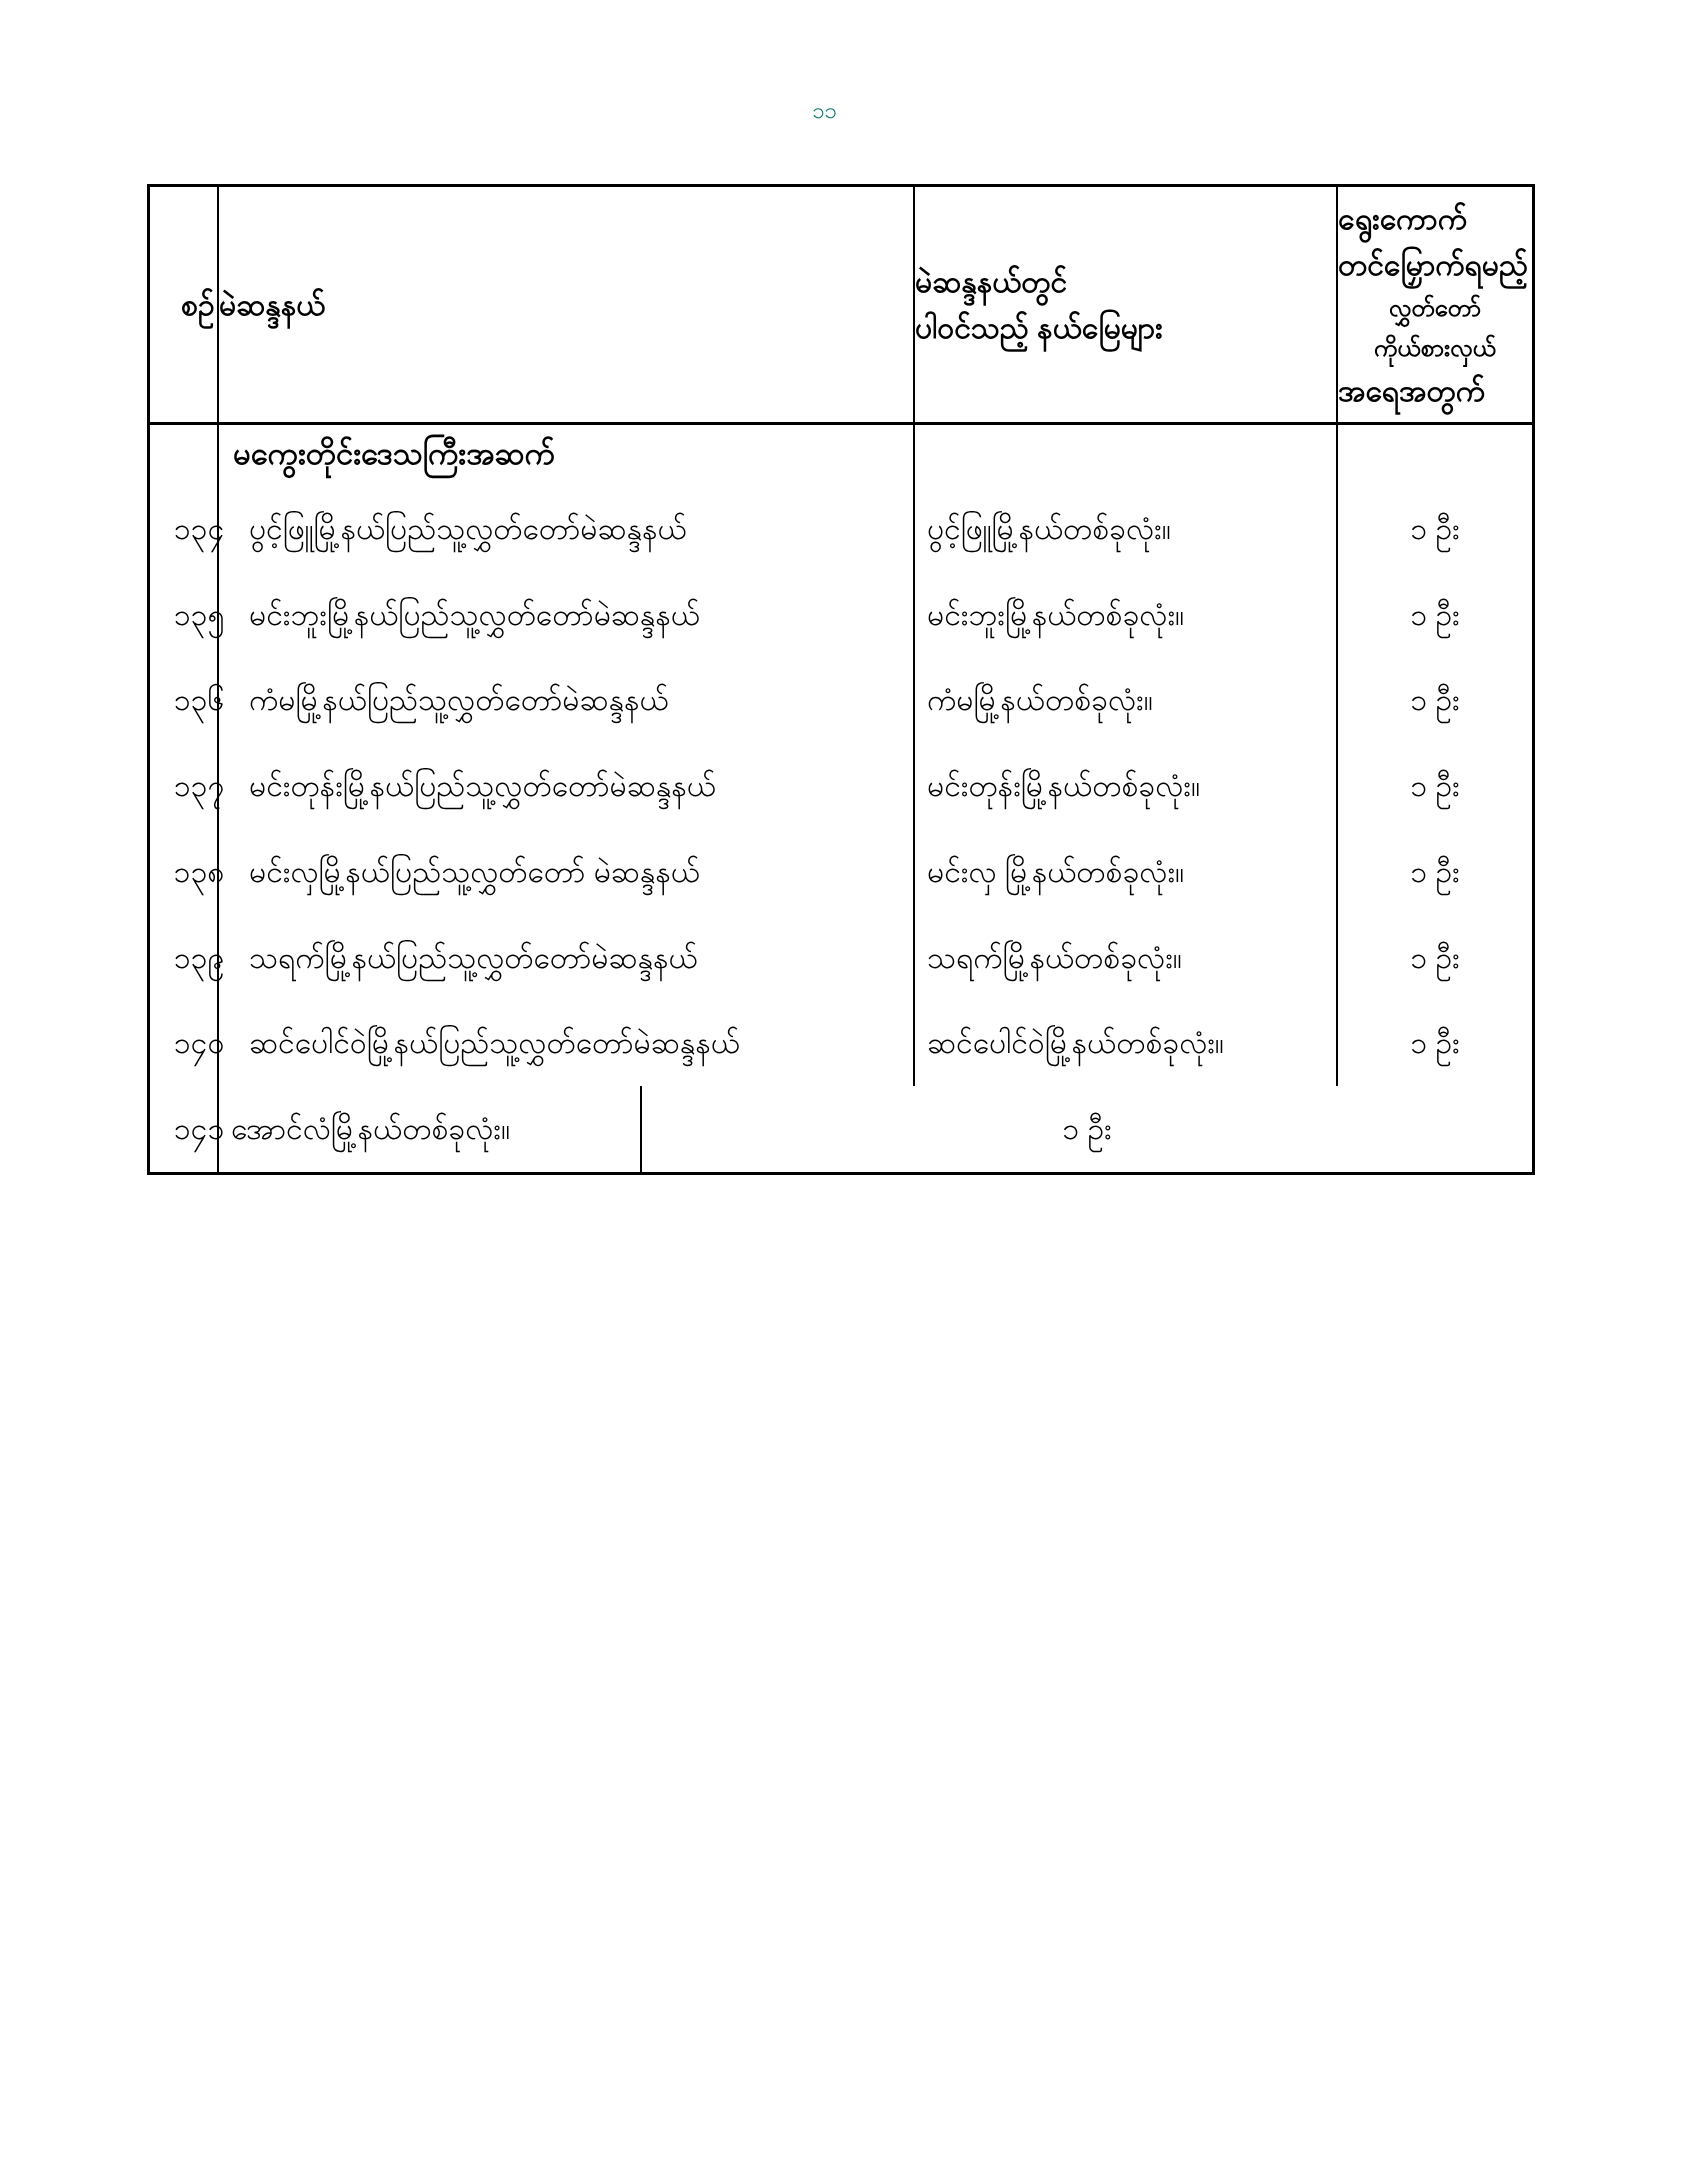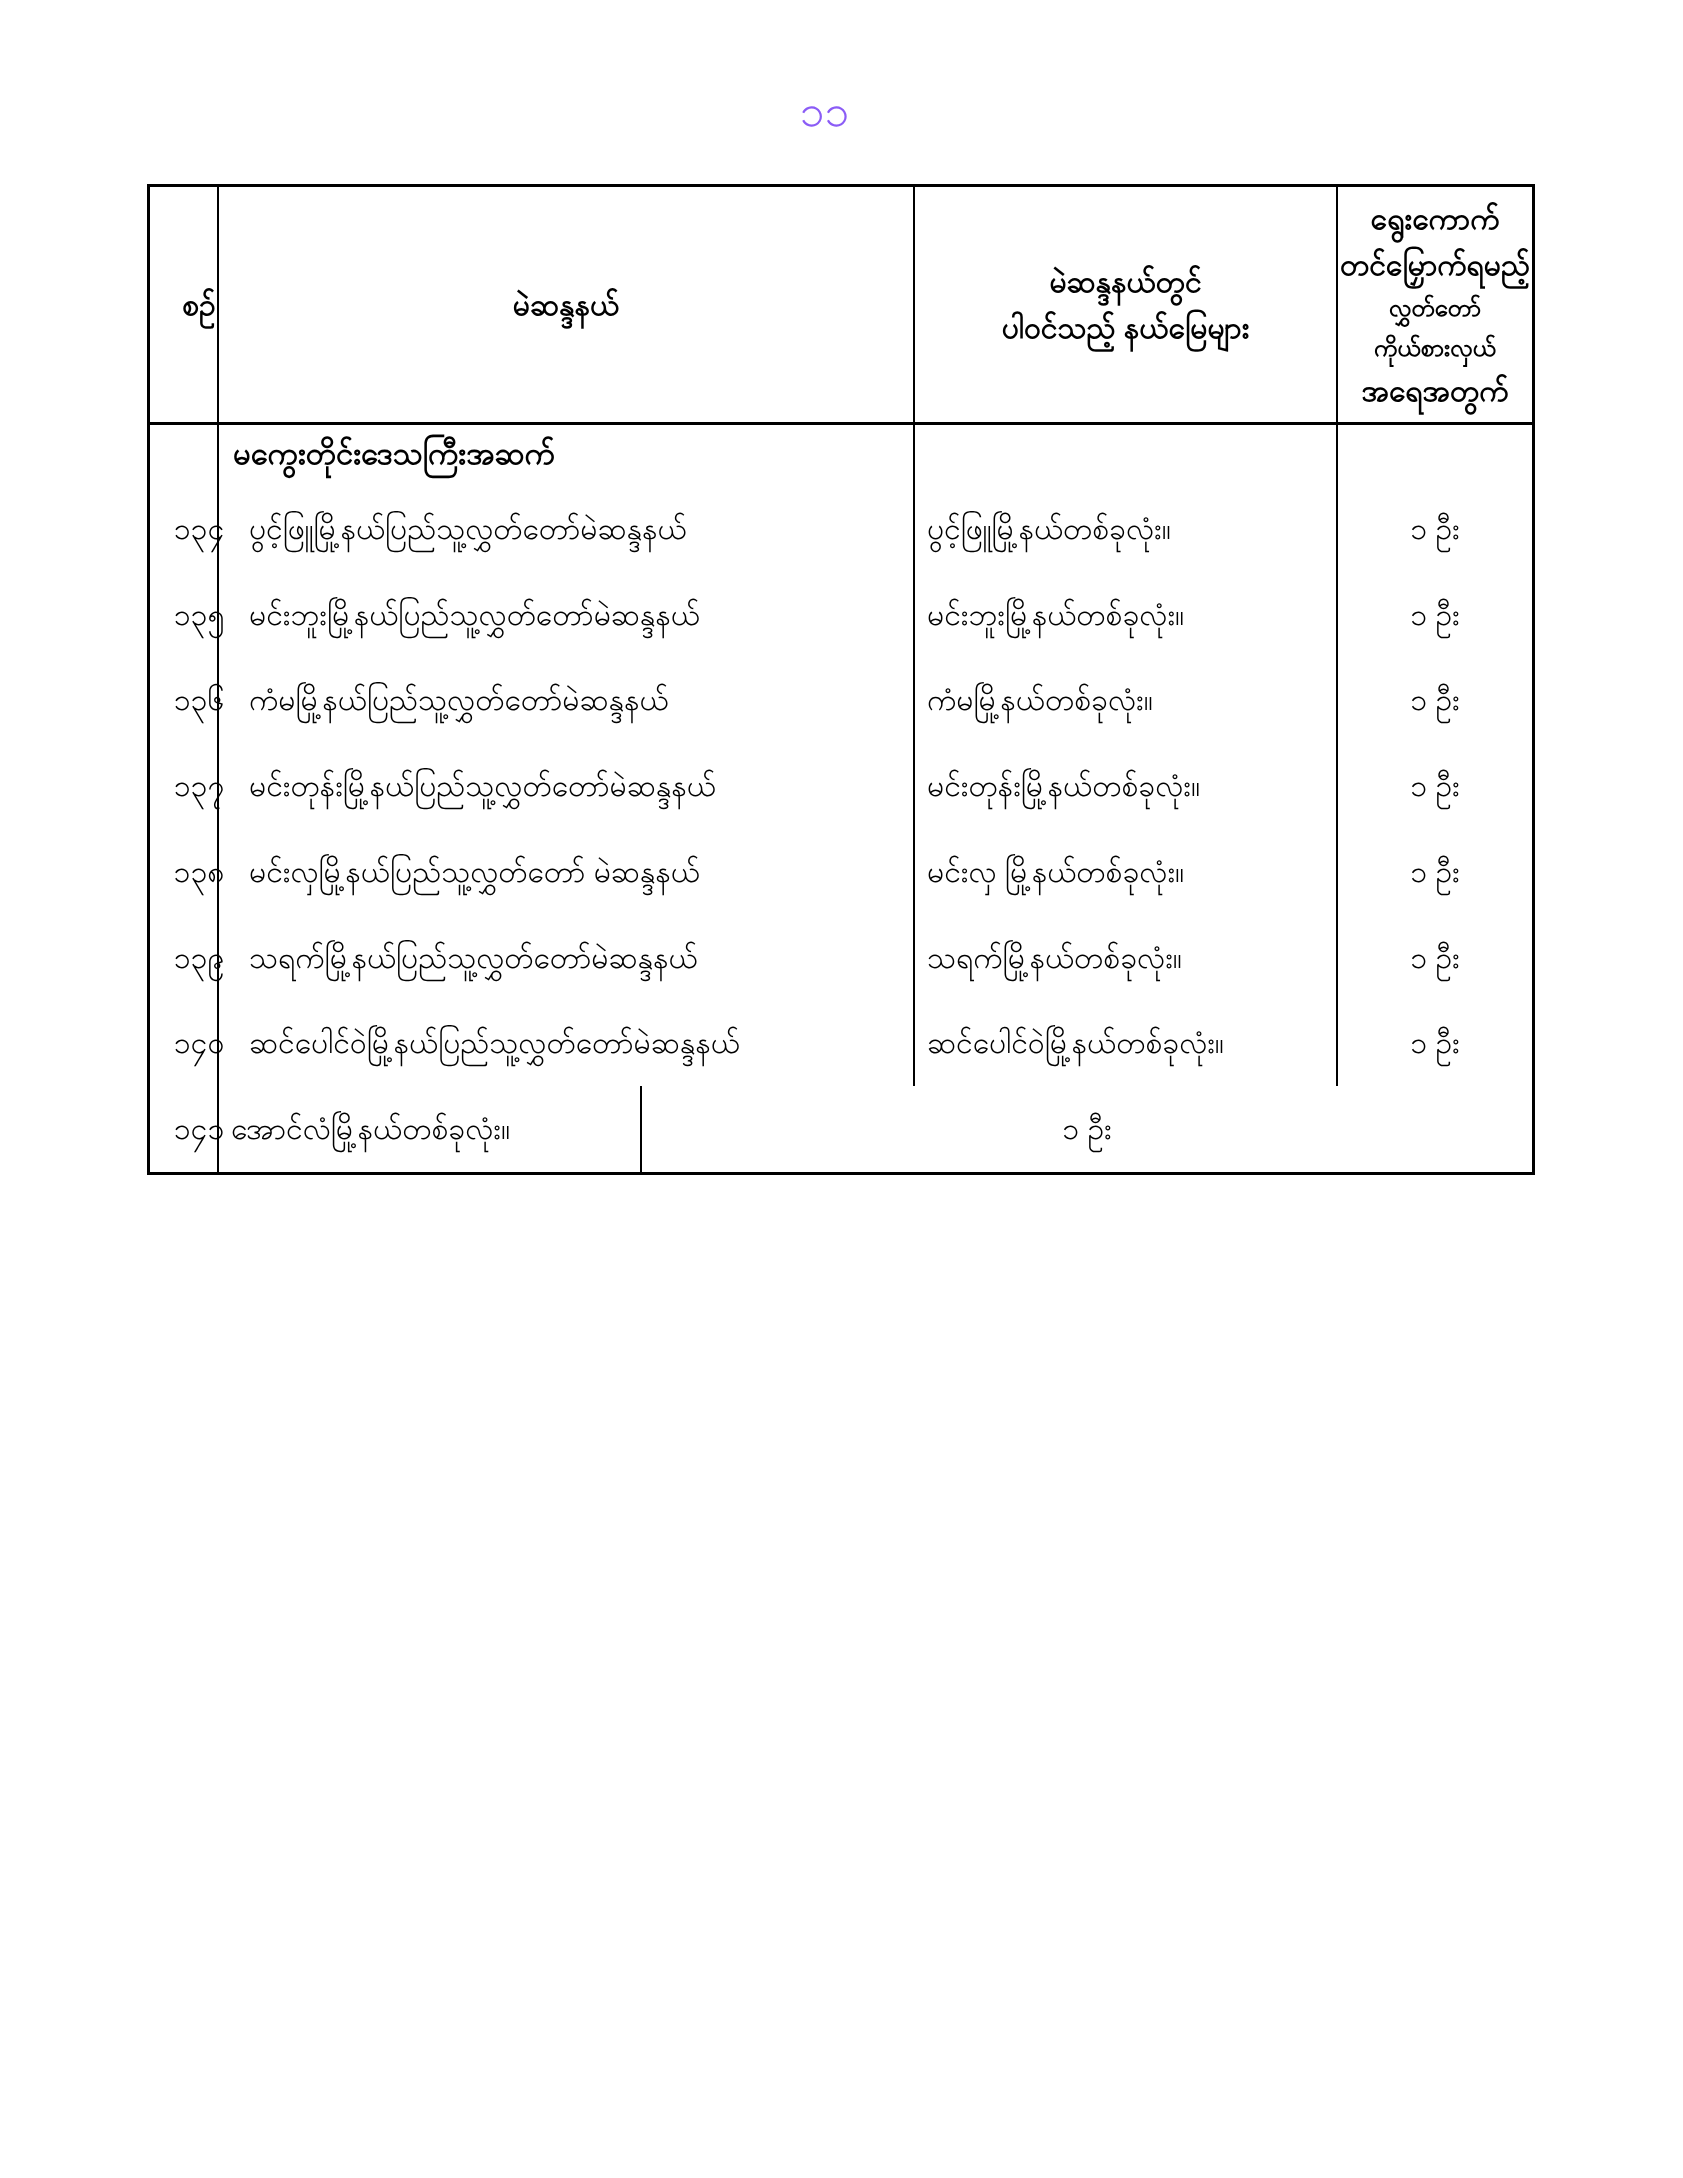--- a/index.html
+++ b/index.html
@@ -15,23 +15,23 @@
     height: 2178px;
     background: #ffffff;
     overflow: hidden;
   }
   .page-number {
     position: absolute;
     top: 91px;
     left: 0;
     width: 1649px;
     text-align: center;
-    font-size: 44px;
+    font-size: 22px;
     line-height: 40px;
-    color: #8b5cf6;
+    color: #0f766e;
   }
   .tbl {
     position: absolute;
     left: 147px;
     top: 184px;
     width: 1388px;
     height: 991px;
     border: 3px solid #000;
     box-sizing: border-box;
     display: flex;
@@ -52,21 +52,21 @@
   }
   .c1, .c2, .c3 { border-right: 2px solid #000; }
   .c1 { width: 69px;  flex: none; box-sizing: border-box; padding-left: 31px; }
   .c2 { width: 696px; flex: none; box-sizing: border-box; }
   .c3 { width: 423px; flex: none; box-sizing: border-box; }
   .c4 { flex: 1; box-sizing: border-box; }
 
   .hcell {
     display: flex;
     flex-direction: column;
-    align-items: center;
+    align-items: flex-start;
     justify-content: center;
     text-align: center;
     font-weight: bold;
     font-size: 30px;
   }
   .hline  { line-height: 46px; }
   .hline-sm { font-size: 24px; line-height: 40px; }
 
   .section-row {
     display: flex;

